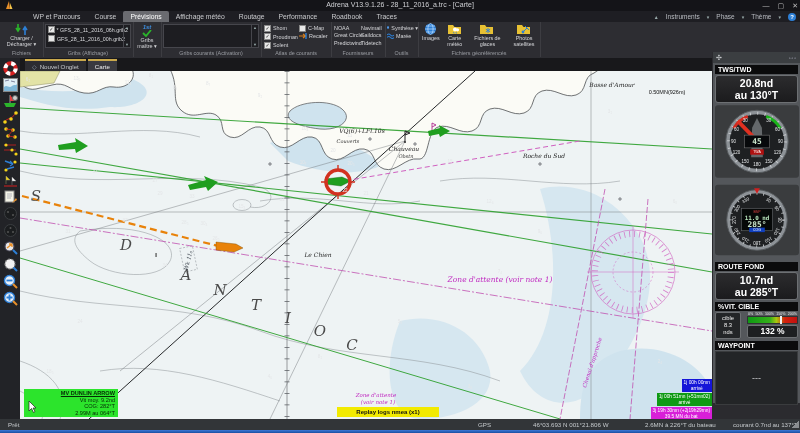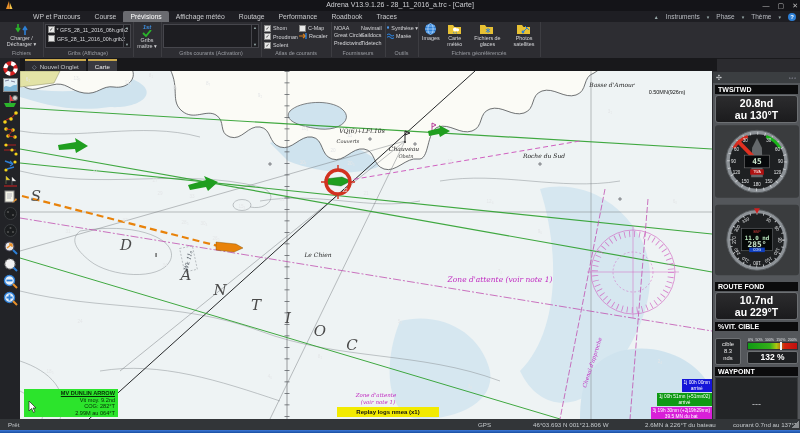--- a/index.html
+++ b/index.html
@@ -63,34 +63,34 @@
   #ais-box .u{text-decoration:underline;font-weight:bold;}
   #cursor{position:absolute;left:8px;top:330px;}
   #replay-box{position:absolute;left:317px;top:336px;width:102px;height:10px;background:#f2ea00;color:#111;
               font-size:6px;font-weight:bold;text-align:center;line-height:10px;}
   #timeboxes{position:absolute;right:0;top:308px;display:flex;flex-direction:column;align-items:flex-end;gap:1px;}
   .tbox{color:#fff;font-size:4.8px;line-height:5.6px;text-align:center;padding:1px 2px;white-space:nowrap;}
   .tb-blue{background:#1515d8;}
   .tb-green{background:#0f9a14;}
   .tb-magenta{background:#d81fd8;}
   
-  #panel{position:absolute;left:712px;top:72px;width:88px;height:351px;background:#54575b;
+  #panel{position:absolute;left:712px;top:52px;width:88px;height:351px;background:#54575b;
          border-left:1px solid #2a2a2e;box-sizing:border-box;padding:0 2px;}
   #panel-header{height:11px;background:#3b3e41;margin:0 -2px;display:flex;align-items:center;
                 justify-content:space-between;padding:0 3px;color:#cfd2d5;font-size:7px;}
   .dots{letter-spacing:1px;font-size:5px;color:#aab;}
   .ibar{background:#0b0b0c;color:#fff;font-size:7px;font-weight:bold;padding:1px 3px;margin-top:2px;}
   .ival{background:linear-gradient(#2c2c2e,#1b1b1d);border:1px solid #6d7073;border-radius:3px;
         color:#fff;font-weight:bold;font-size:10.5px;text-align:center;line-height:12px;padding:1px 0;margin-top:1px;}
   .gauge{margin-top:2px;}
   .gt{font:4.6px "Liberation Sans",sans-serif;fill:#e4e6e8;text-anchor:middle;dominant-baseline:middle;}
   .lcdbig{font:bold 8px "DejaVu Sans Mono",monospace;fill:#cde9cf;text-anchor:middle;}
   .lcdmid{font:bold 6px "DejaVu Sans Mono",monospace;fill:#b9e6bd;text-anchor:middle;}
   .lcdsm{font:3.6px "Liberation Sans",sans-serif;text-anchor:middle;}
-  #vit-row{display:flex;gap:6px;margin-top:7px;}
+  #vit-row{display:flex;gap:6px;margin-top:1px;}
   #vit-cible{background:#232527;border:1px solid #6d7073;border-radius:2px;color:#eee;width:24px;
              font-size:5.8px;text-align:center;line-height:7px;padding:2px 0;}
   #vit-right{flex:1;}
   #vit-scale{display:flex;justify-content:space-between;font-size:3.6px;color:#e8eaec;padding:0 1px;}
   #vit-bar{position:relative;height:6px;border:1px solid #303234;
            background:linear-gradient(to right,#0f9a14 0%,#35b01a 45%,#aac80e 58%,#d3220e 75%,#c01010 100%);}
   #vit-pointer{position:absolute;top:-1px;width:2px;height:8px;background:#f2f2f2;}
   #vit-val{background:#1d1f21;border:1px solid #6d7073;border-radius:2px;color:#fff;font-weight:bold;
            font-size:8.5px;text-align:center;line-height:11px;margin-top:1px;}
   #wp-box{background:#232527;border:1px solid #3a3c3e;height:52px;color:#cfd2d5;font-size:9px;
@@ -662,21 +662,21 @@
       <text x="43" y="29" class="lcdsm" fill="#e04040">BSP</text>
       <text x="43" y="35.5" class="lcdmid">11.0 nd</text>
       <text x="43" y="43" class="lcdbig">285°</text>
       <rect x="35" y="43.8" width="16" height="4.6" fill="#1040c0"></rect>
       <text x="43" y="47.4" class="lcdsm" fill="#fff">COG</text>
     </svg>
 
     <div class="ibar">ROUTE FOND</div>
     <div class="ival">
       <div>10.7nd</div>
-        <div>au 229°T</div>
+        <div>au 285°T</div>
     </div>
 
     <div class="ibar">%VIT. CIBLE</div>
     <div id="vit-row">
       <div id="vit-cible">
         <div>cible</div>
         <div>8.3</div>
         <div>nds</div>
       </div>
       <div id="vit-right">

